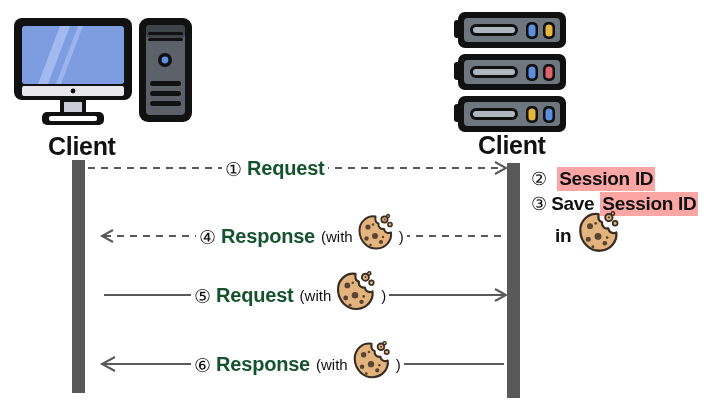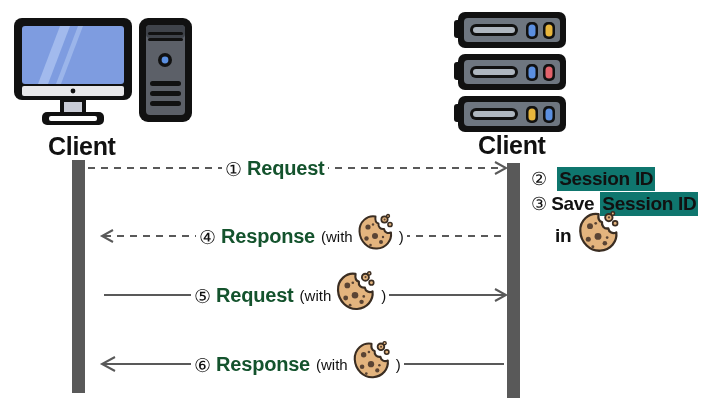--- a/index.html
+++ b/index.html
@@ -90,21 +90,21 @@
     margin-right:4px;
     line-height:1;
   }
   .note-text{
     font-weight:bold;
     font-size:19px;
     color:#111;
     letter-spacing:-0.3px;
   }
   .hl{
-    background:#0f766e;
+    background:#fca5a5;
     padding:1px 2px;
   }
   .note-line-3{
     height:40px;
     padding-left:24px;
     align-items:center;
   }
 </style>
 </head>
 <body>

